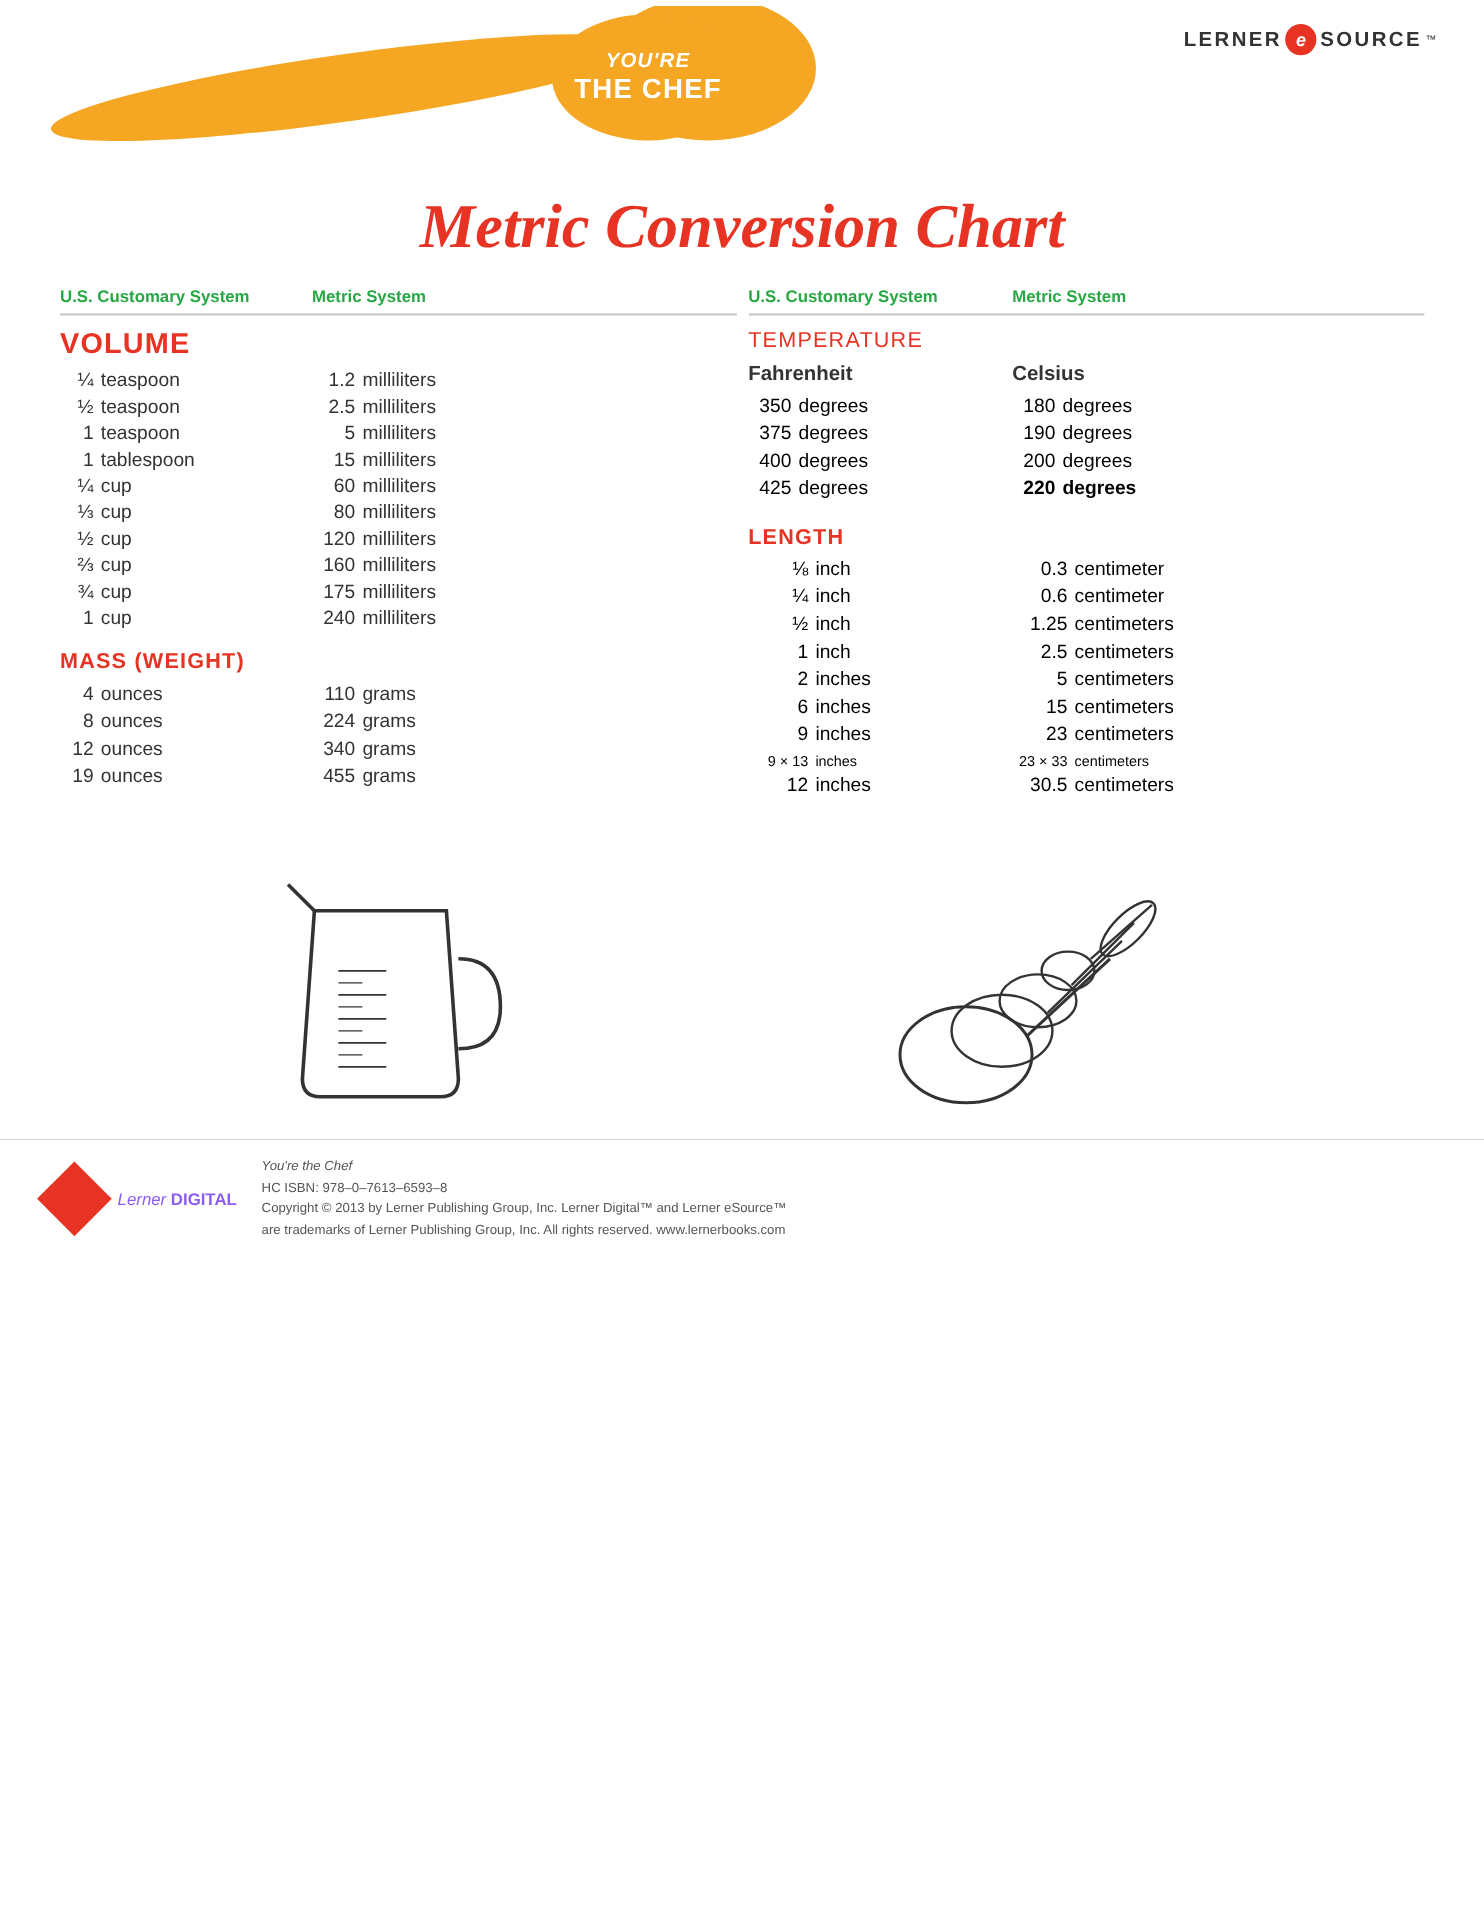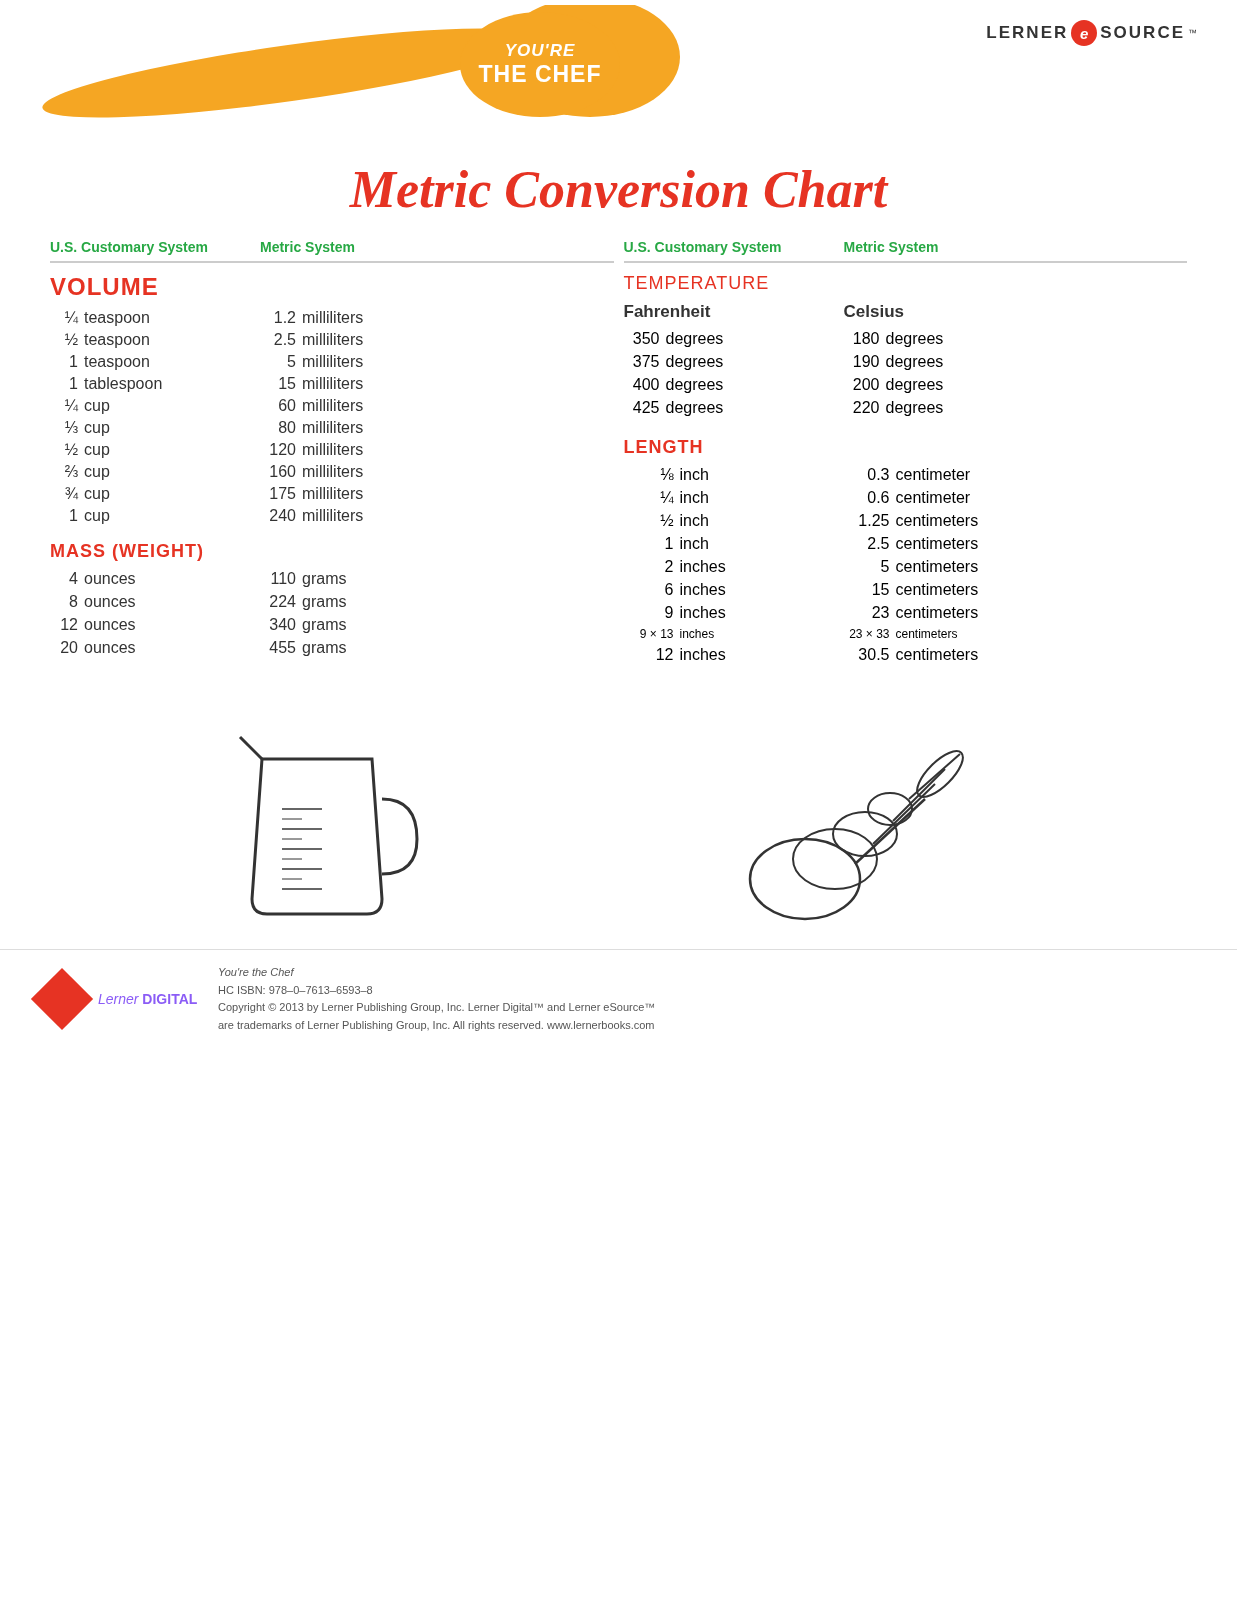--- a/index.html
+++ b/index.html
@@ -194,21 +194,21 @@
           <span style="min-width:28px; text-align:right;">12</span>
           <span>ounces</span>
         </div>
         <div style="display:flex; align-items:baseline; gap:6px;">
           <span style="min-width:36px; text-align:right;">340</span>
           <span>grams</span>
         </div>
       </div>
       <div class="conv-row" style="margin-bottom:5px;">
         <div style="min-width:210px; display:flex; align-items:baseline; gap:6px;">
-          <span style="min-width:28px; text-align:right;">20</span>
+          <span style="min-width:28px; text-align:right;">19</span>
           <span>ounces</span>
         </div>
         <div style="display:flex; align-items:baseline; gap:6px;">
           <span style="min-width:36px; text-align:right;">455</span>
           <span>grams</span>
         </div>
       </div>
     </div>
 
   </div>
@@ -256,21 +256,21 @@
         <div style="display:flex; gap:6px;">
           <span style="min-width:36px; text-align:right;">200</span>
           <span>degrees</span>
         </div>
       </div>
       <div style="display:flex; margin-bottom:5px; font-size:16px;">
         <div style="min-width:220px; display:flex; gap:6px;">
           <span style="min-width:36px; text-align:right;">425</span>
           <span>degrees</span>
         </div>
-        <div style="display:flex; gap:6px;">
+        <div style="display:flex; gap:6px;font-weight:bold;">
           <span style="min-width:36px; text-align:right;">220</span>
           <span>degrees</span>
         </div>
       </div>
     </div>
 
     <div style="font-size:18px; font-weight:900; color:#e63323; margin:20px 0 8px 0; letter-spacing:1px;">LENGTH</div>
 
     <div>
       <div style="display:flex; margin-bottom:5px; font-size:16px;">

